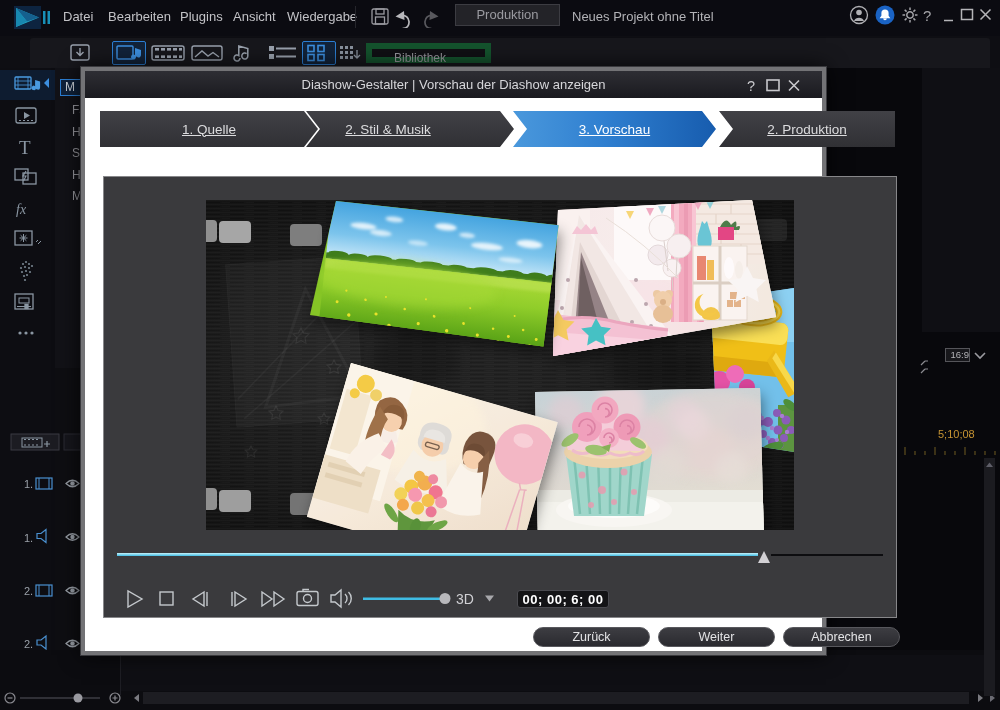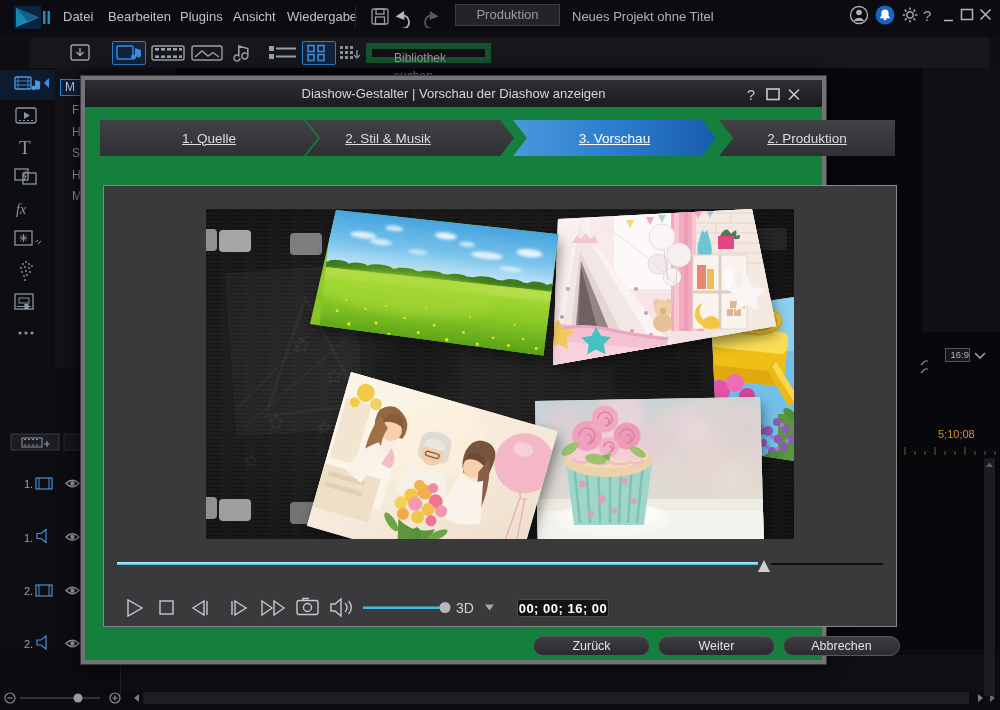--- a/index.html
+++ b/index.html
@@ -28,22 +28,22 @@
     line-height:18px; padding-left:22px; }
 
   
   #sidebar { left:0; top:68px; width:55px; height:642px; background:#0d0d12; }
   #librail { left:55px; top:68px; width:120px; height:300px; background:#121217; }
 
   
   #bottomstrip { left:0; top:650px; width:1000px; height:60px; background:#0c0c10; }
 
   
-  #dialog { left:81px; top:76px; width:745px; height:588px;
-    background:#15803d; border:4px solid #737376; box-shadow:0 0 0 1px #3a3a3e, 0 0 20px rgba(0,0,0,0.85); }
+  #dialog { left:81px; top:67px; width:745px; height:588px;
+    background:#ffffff; border:4px solid #737376; box-shadow:0 0 0 1px #3a3a3e, 0 0 20px rgba(0,0,0,0.85); }
   #dlg-title { position:absolute; left:0; top:0; width:100%; height:27px;
     background:linear-gradient(#2e2e34,#1a1a1f); color:#d6d6da; font-size:13px;
     text-align:center; line-height:27px; }
 
   
   .chev { position:absolute; top:40px; height:36px; color:#dcdcde; font-size:13.5px;
     display:flex; align-items:center; justify-content:center;
     background:linear-gradient(#414146,#303034);text-decoration:underline; }
   .chev.blue { background:linear-gradient(90deg,#4a98dc 0%,#2f7fd0 45%,#175cae 100%);
     color:#fff; }
@@ -815,21 +815,21 @@
           <circle cx="203.5" cy="17.5" r="4"></circle>
           <path d="M199 10.5 v-2 h6"></path>
           <path d="M227 14 h4 l6 -5 v17 l-6 -5 h-4 z"></path>
           <path d="M241 13 a6 6 0 0 1 0 9 M244.5 11 a9 9 0 0 1 0 13"></path>
         </g>
         <rect x="259" y="16.5" width="82" height="2.5" fill="#3fbce4"></rect>
         <circle cx="341" cy="17.5" r="5.5" fill="#b8b8bc"></circle>
         <text x="352" y="23" font-size="14" fill="#d0d0d4" font-family="Liberation Sans">3D</text>
         <path d="M381 14.5 l4.5 6 l4.5 -6 z" fill="#a8a8ac"></path>
       </svg>
-      <div id="timecode">00; 00; 16; 00</div>
+      <div id="timecode">00; 00; 6; 00</div>
     </div>
 
     <div class="dbtn" style="left:448px">Zurück</div>
     <div class="dbtn" style="left:573px">Weiter</div>
     <div class="dbtn" style="left:698px">Abbrechen</div>
   </div>
 
 </div>
 
 </body></html>

